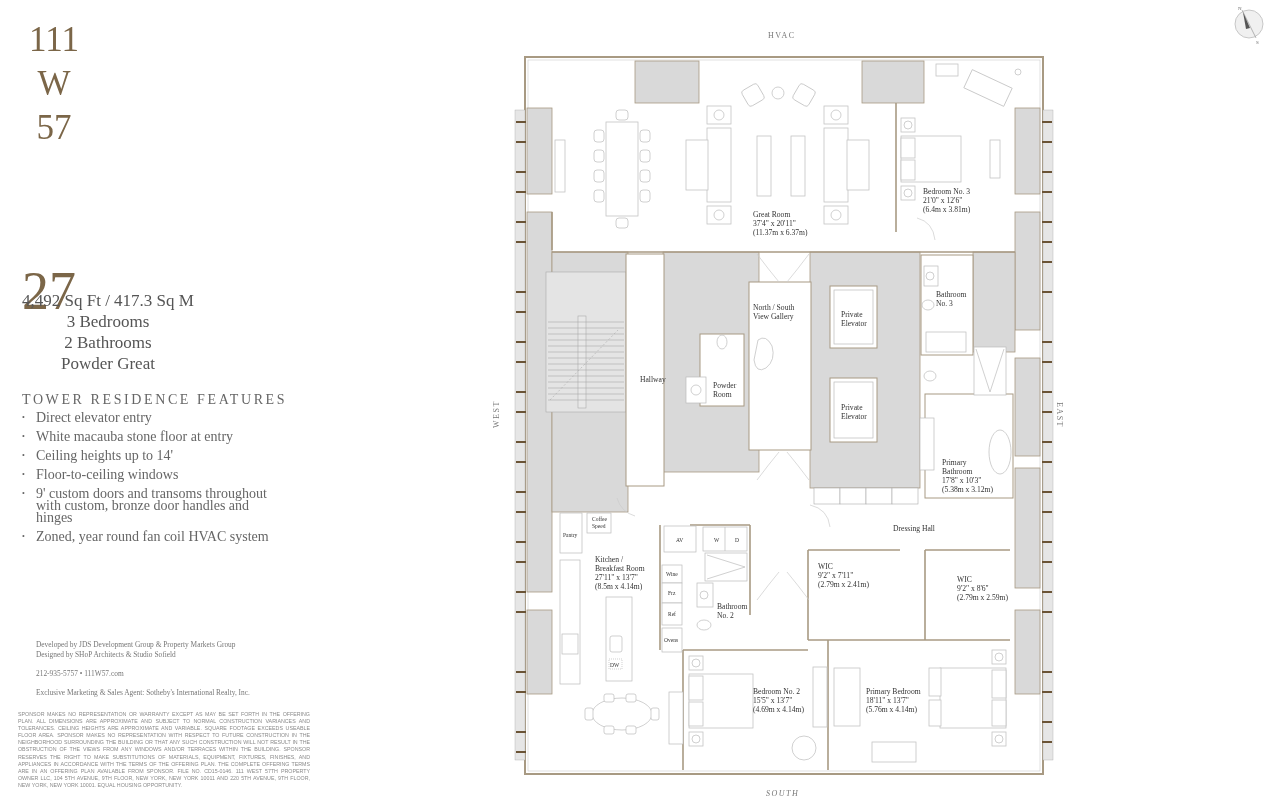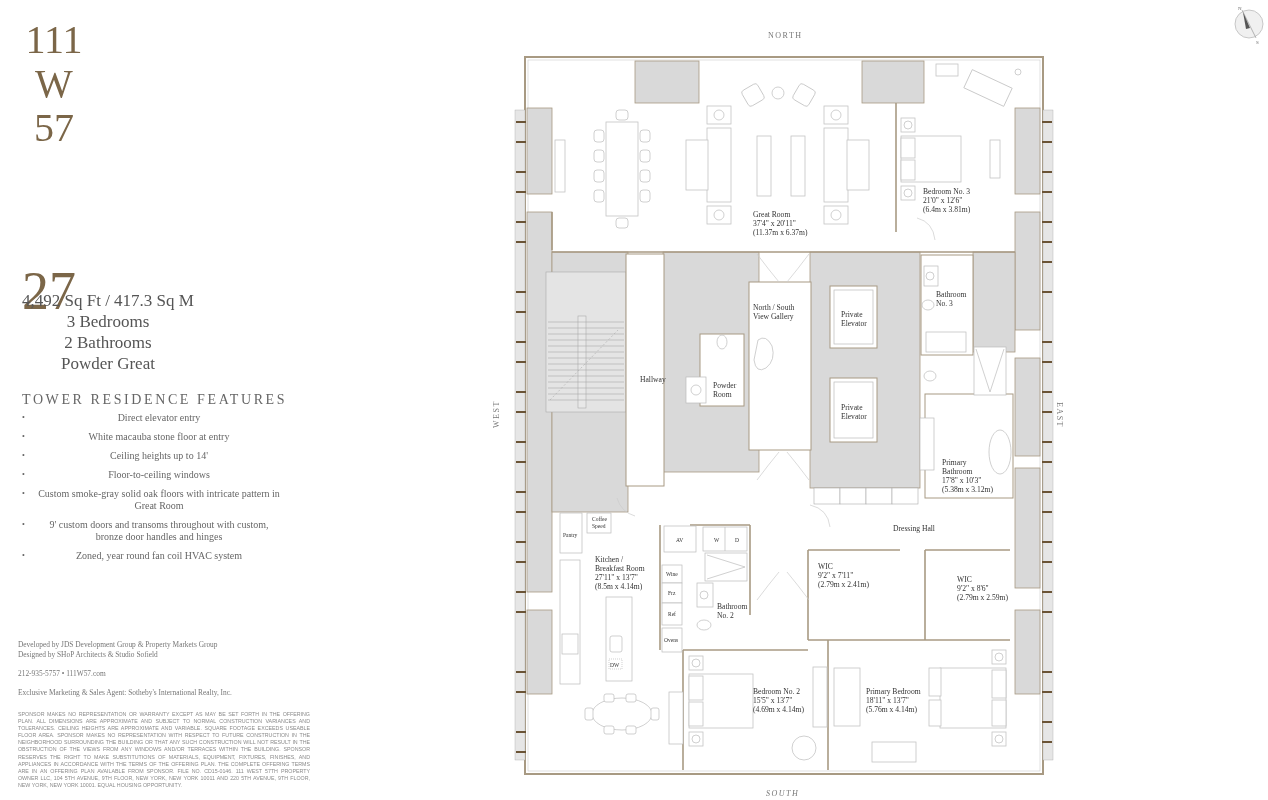--- a/index.html
+++ b/index.html
@@ -1,25 +1,25 @@
 <!DOCTYPE html>
 <html><head>
 <meta charset="utf-8">
 <style>
   html, body { margin:0; padding:0; background:#ffffff; }
   body { width:1268px; height:800px; position:relative; overflow:hidden; font-family:"DejaVu Serif", serif; color:#5a5a5a; }
-  .brand { position:absolute; left:14px; top:18px; width:80px; text-align:center; color:#7b6648; font-family:"Liberation Serif", serif; font-size:40px; line-height:44px; }
+  .brand { position:absolute; left:14px; top:18px; width:80px; text-align:center; color:#7b6648; font-family:"Liberation Serif", serif; font-size:35px; line-height:44px; }
   .brand div { height:44px; }
   .unit { position:absolute; left:22px; top:220px; color:#7b6648; font-family:"Liberation Serif", serif; font-size:54px;margin-top:40px; }
   .specs { position:absolute; left:22px; top:290px; font-family:"Liberation Serif", serif; font-size:17px; line-height:21px; color:#555;text-align:center; }
   .feat-title { position:absolute; left:22px; top:392px; font-family:"Liberation Serif", serif; font-size:14px; letter-spacing:2.6px; color:#666; }
-  .features { position:absolute; left:22px; top:412px; width:260px; margin:0; padding:0; list-style:none; font-family:"Liberation Serif", serif; font-size:10px; line-height:12px; color:#666;text-align:center; }
+  .features { position:absolute; left:22px; top:412px; width:260px; margin:0; padding:0; list-style:none; font-family:"Liberation Serif", serif; font-size:14px; line-height:12px; color:#666; }
   .features li { position:relative; padding-left:14px; margin-bottom:7px; }
   .features li::before { content:"•"; position:absolute; left:0; top:0; font-size:8px; }
-  .credits { position:absolute; left:18px; top:640px; width:300px; font-family:"Liberation Serif", serif; font-size:7.4px; line-height:10px; color:#777; }
+  .credits { position:absolute; left:36px; top:640px; width:300px; font-family:"Liberation Serif", serif; font-size:7.4px; line-height:10px; color:#777; }
   .credits p { margin:0 0 9px 0; }
   .legal { position:absolute; left:18px; top:711px; width:292px; font-family:"Liberation Sans", sans-serif; font-size:5.3px; line-height:7.1px; color:#8a8a8a; text-align:justify; text-transform:uppercase; }
   .compass-label { position:absolute; font-family:"Liberation Serif", serif; font-size:8px; letter-spacing:1.5px; color:#777; }
   .room-label { font-family:"Liberation Serif", serif; font-size:7.6px; fill:#333; }
   .room-label-sm { font-family:"Liberation Serif", serif; font-size:5.5px; fill:#333; }
   .plan { position:absolute; left:0; top:0; }
 </style>
 </head>
 <body>
 
@@ -37,34 +37,33 @@
   <div>2 Bathrooms</div>
   <div>Powder Great</div>
 </div>
 
 <div class="feat-title">TOWER RESIDENCE FEATURES</div>
 <ul class="features">
   <li>Direct elevator entry</li>
   <li>White macauba stone floor at entry</li>
   <li>Ceiling heights up to 14'</li>
   <li>Floor-to-ceiling windows</li>
-  <li>Custom smoke-gray solid oak floors with intricate pattern in Great Room</li>
   <li>9' custom doors and transoms throughout with custom, bronze door handles and hinges</li>
   <li>Zoned, year round fan coil HVAC system</li>
 </ul>
 
 <div class="credits">
   <p><span>Developed by JDS Development Group &amp; Property Markets Group</span><br><span>Designed by SHoP Architects &amp; Studio Sofield</span></p>
   <p>212-935-5757  •  111W57.com</p>
   <p>Exclusive Marketing &amp; Sales Agent: Sotheby's International Realty, Inc.</p>
 </div>
 
 <div class="legal">Sponsor makes no representation or warranty except as may be set forth in the offering plan. All dimensions are approximate and subject to normal construction variances and tolerances. Ceiling heights are approximate and variable. Square footage exceeds useable floor area. Sponsor makes no representation with respect to future construction in the neighborhood surrounding the building or that any such construction will not result in the obstruction of the views from any windows and/or terraces within the building. Sponsor reserves the right to make substitutions of materials, equipment, fixtures, finishes, and appliances in accordance with the terms of the offering plan. The complete offering terms are in an offering plan available from sponsor. File No. CD15-0146. 111 West 57th Property Owner LLC, 104 5th Avenue, 9th Floor, New York, New York 10011 and 220 5th Avenue, 9th Floor, New York, New York 10001. Equal Housing Opportunity.</div>
 
-<div class="compass-label" style="left:768px; top:31px;">NORTH</div>
+<div class="compass-label" style="left:768px; top:31px;">HVAC</div>
 <div class="compass-label" style="left:766px; top:789px;font-style:italic;">SOUTH</div>
 <div class="compass-label" style="left:1064px; top:402px; transform:rotate(90deg); transform-origin:left top;">EAST</div>
 <div class="compass-label" style="left:492px; top:428px; transform:rotate(-90deg); transform-origin:left top;">WEST</div>
 
 <svg class="plan" width="1268" height="800" viewBox="0 0 1268 800">
 
   <g>
     <circle cx="1249" cy="24" r="14" fill="#f0f0f0" stroke="#bbb" stroke-width="0.8"></circle>
     <line x1="1242" y1="10" x2="1256" y2="38" stroke="#888" stroke-width="0.6"></line>
     <polygon points="1243,12 1250,28 1246,29" fill="#555"></polygon>

